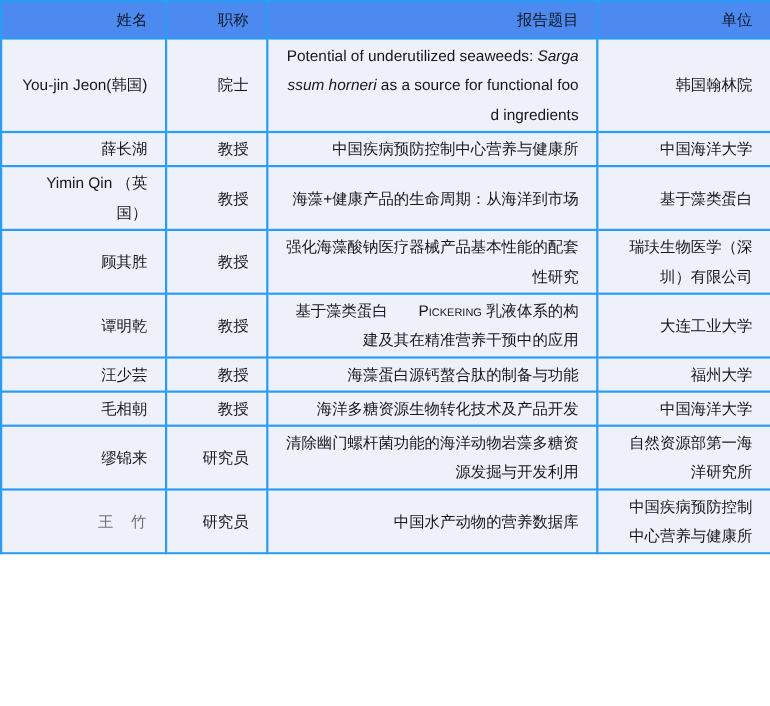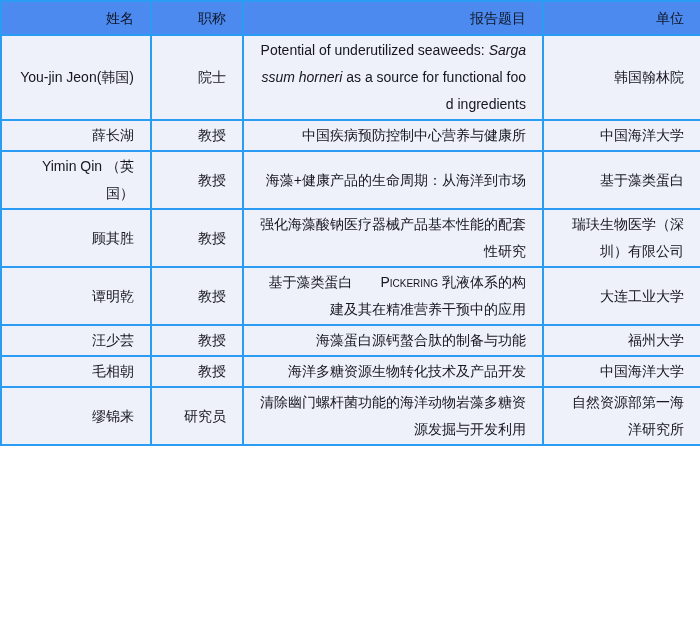--- a/index.html
+++ b/index.html
@@ -100,14 +100,20 @@
         <td>教授</td>
         <td><span>海洋多糖资源生物转化技术及产品开发</span></td>
         <td>中国海洋大学</td>
       </tr>
       <tr>
         <td>缪锦来</td>
         <td>研究员</td>
         <td><span>清除幽门螺杆菌功能的海洋动物岩藻多糖资源发掘与开发利用</span></td>
         <td>自然资源部第一海洋研究所</td>
       </tr>
+      <tr>
+        <td class="muted">王　竹</td>
+        <td>研究员</td>
+        <td><span>中国水产动物的营养数据库</span></td>
+        <td>中国疾病预防控制中心营养与健康所</td>
+      </tr>
     </tbody>
 </table>
 
 </body></html>

